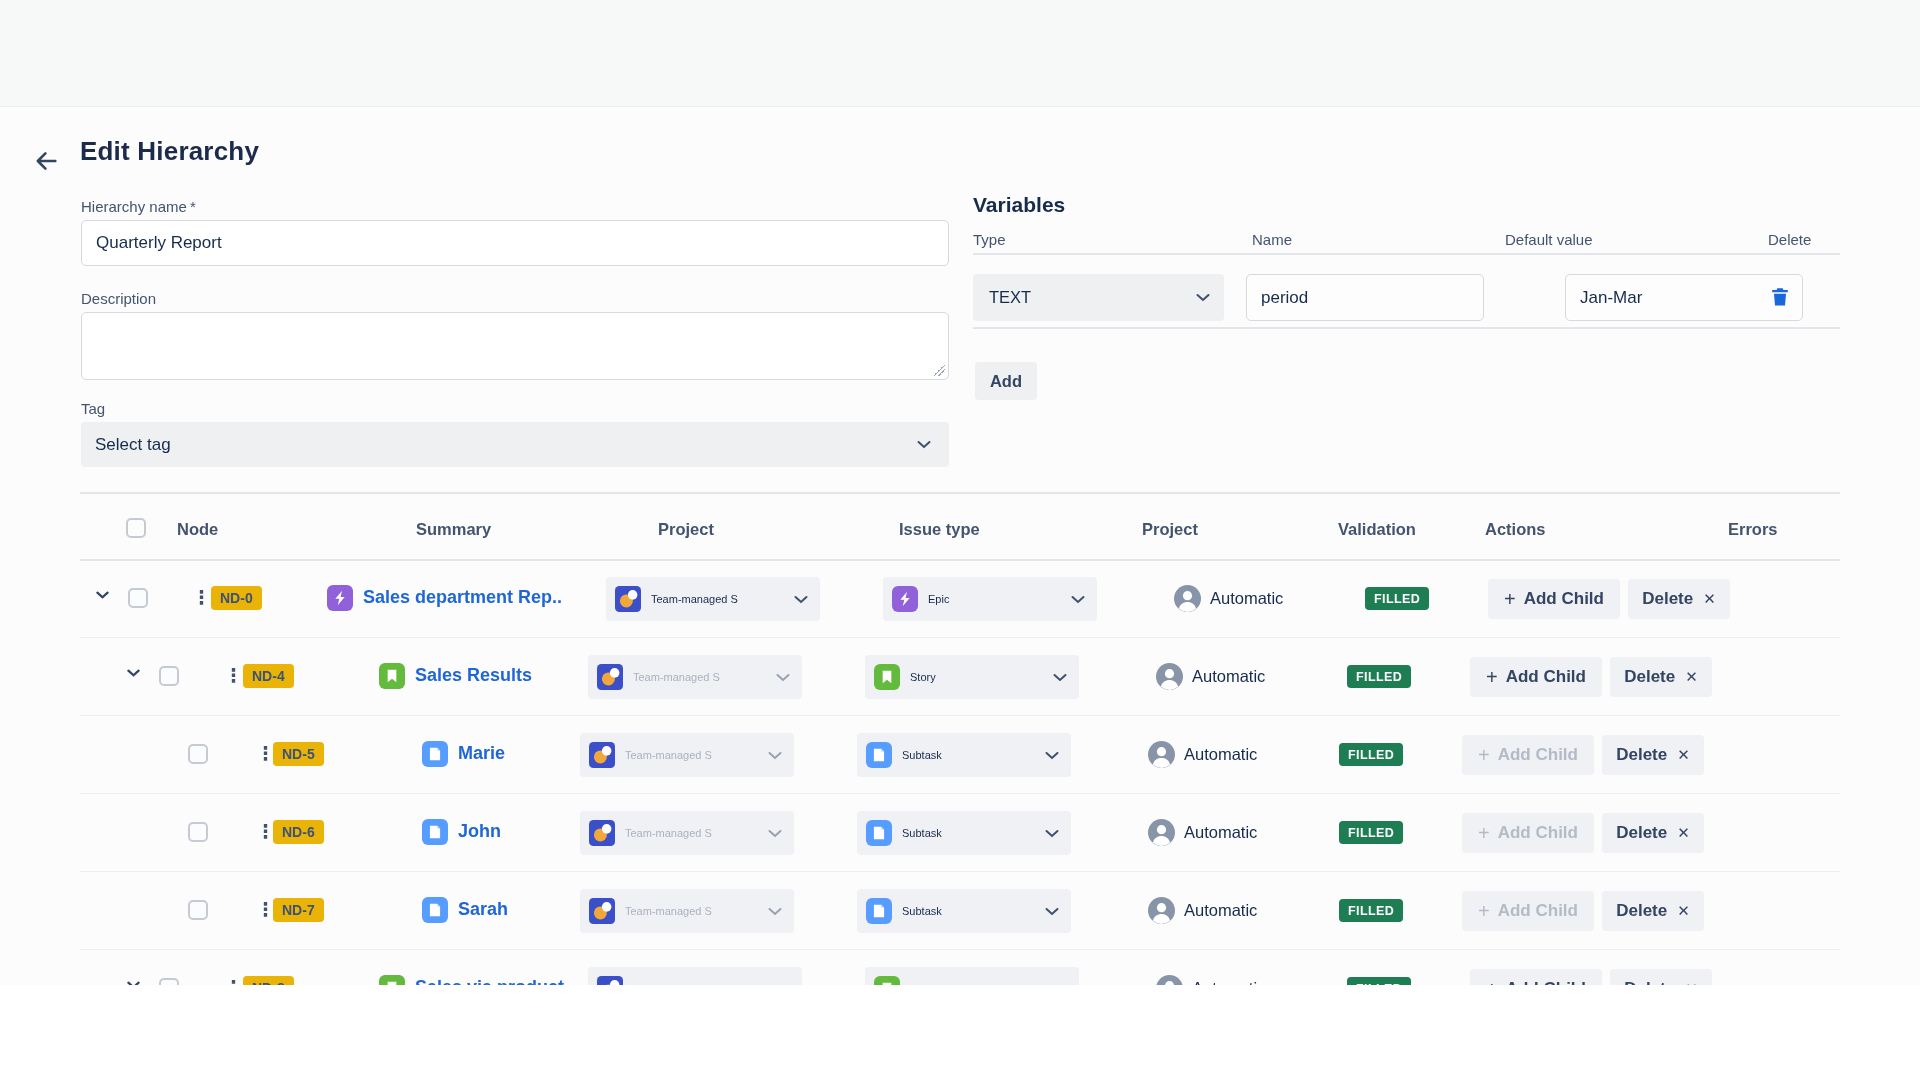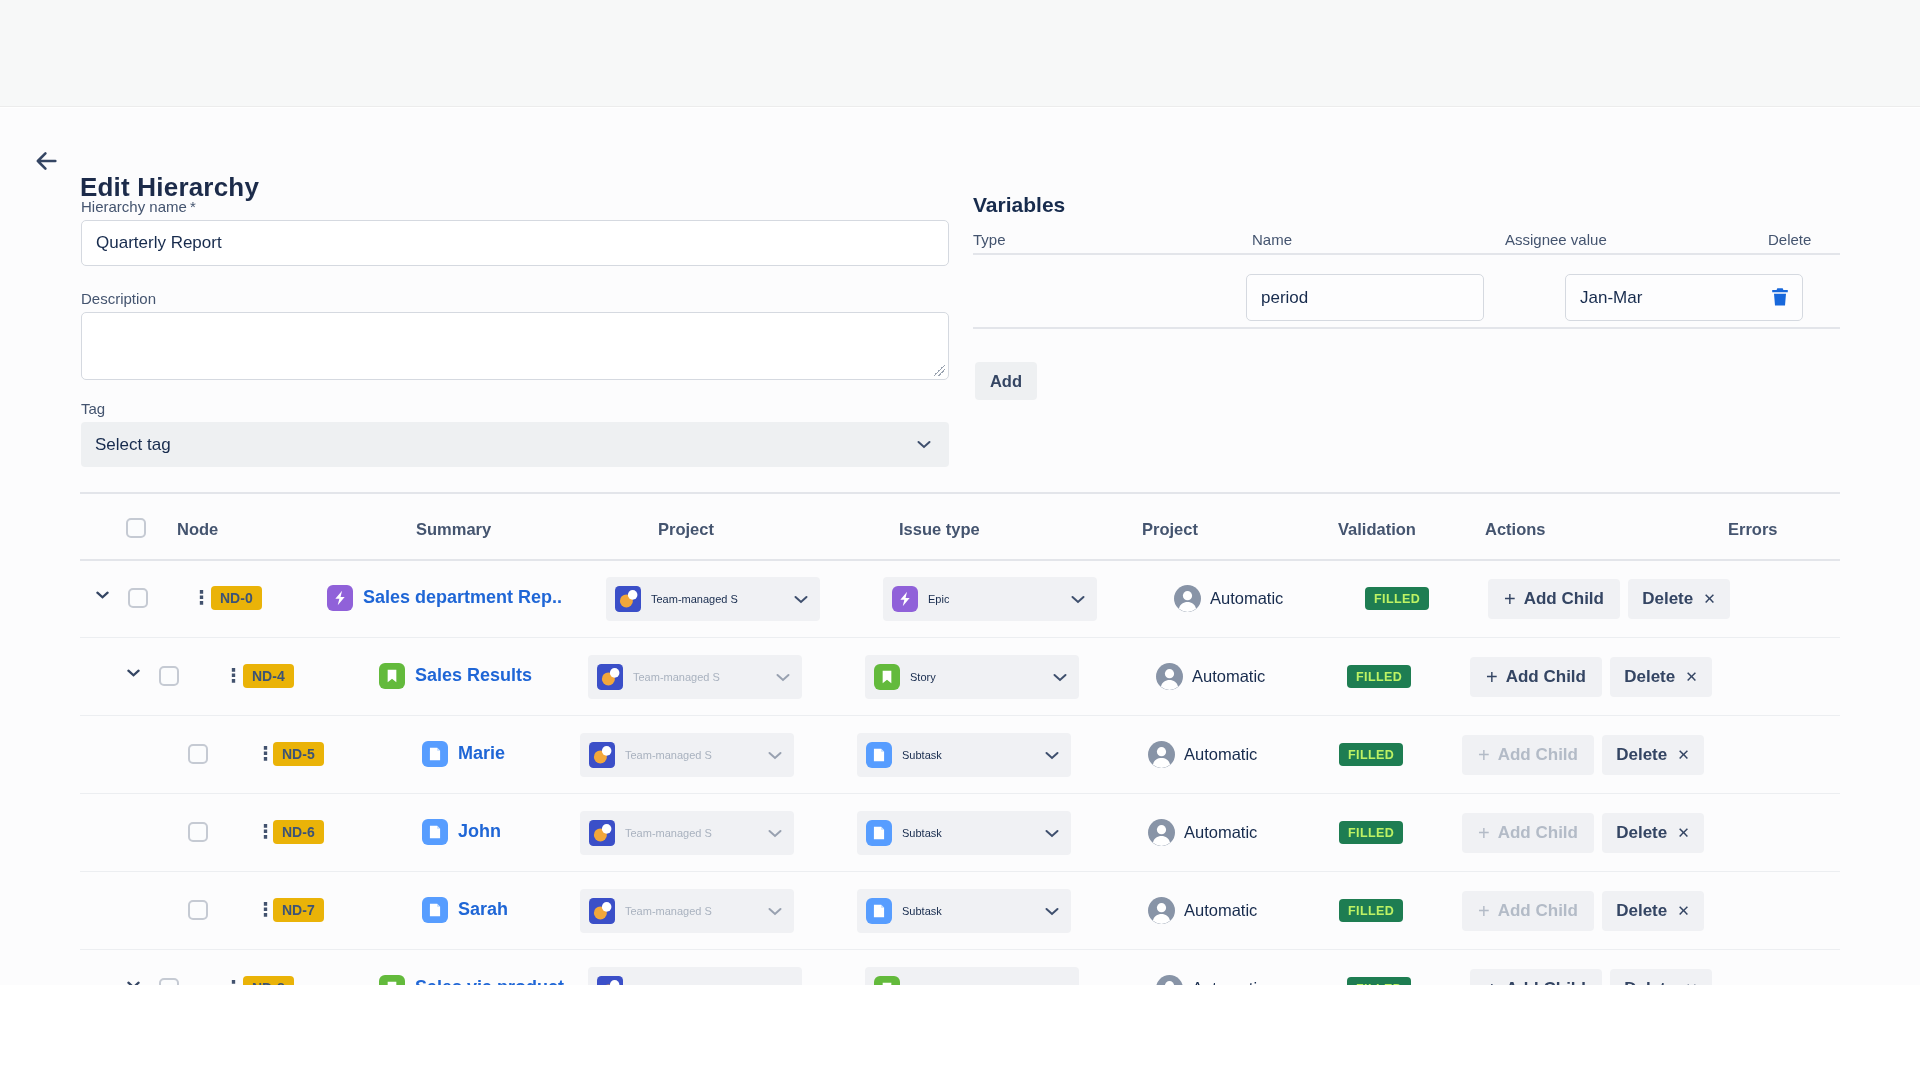--- a/index.html
+++ b/index.html
@@ -6,21 +6,21 @@
   html,body { width:1920px; height:1080px; overflow:hidden;
     font-family:"Liberation Sans","DejaVu Sans",sans-serif; background:#ffffff; color:#172b4d; }
   #app { position:relative; width:1920px; height:1080px; }
 
   .topstrip { position:absolute; left:0; top:0; width:1920px; height:107px; background:#f7f8f8; border-bottom:1px solid #ececec; }
   .contentband { position:absolute; left:0; top:108px; width:1920px; height:877px; background:#fcfcfd; }
 
   .abs { position:absolute; }
 
   .back-btn { left:30px; top:146px; width:32px; height:32px; background:none; border:none; cursor:pointer; color:#344563; }
-  .page-title { left:80px; top:136px; font-size:26px; font-weight:700; color:#1c2b4a; letter-spacing:.2px;margin-top:36px; }
+  .page-title { left:80px; top:136px; font-size:26px; font-weight:700; color:#1c2b4a; letter-spacing:.2px; }
 
   .field-label { font-size:15px; color:#44546f; }
   .req { color:#44546f; margin-left:3px; }
 
   .text-input { background:#ffffff; border:1.5px solid #d5d9e0; border-radius:5px; font-size:17px; color:#172b4d; display:flex; align-items:center; padding:0 14px; }
   .name-input { left:81px; top:220px; width:868px; height:46px; }
 
   .textarea { left:81px; top:312px; width:868px; height:68px; background:#fff; border:1.5px solid #d5d9e0; border-radius:5px; padding:9px 14px; font-size:17px; line-height:24px; color:#172b4d; overflow:hidden; }
   .textarea .inner { max-width:812px; }
   .resize-handle { position:absolute; right:3px; bottom:3px; width:12px; height:12px;
@@ -59,21 +59,21 @@
   .sel .selicon svg { width:26px; height:26px; }
   .sel .seltext { margin-left:10px; font-size:11px; color:#172b4d; white-space:nowrap; overflow:hidden; max-width:128px; }
   .sel .chevdown { margin-left:auto; color:#3e4f6d; display:flex; }
   .sel.dis .seltext { color:#a9b2bf; }
   .sel.dis .chevdown { color:#98a1b0; }
 
   .avatar { top:25px; width:27px; height:27px; display:flex; }
   .avatar svg { width:27px; height:27px; }
   .assignee-label { top:29px; font-size:16.5px; color:#172b4d; white-space:nowrap; }
 
-  .vbadge { top:27px; background:var(--validation_green); color:#bef264; font-size:12.5px; font-weight:700; letter-spacing:.4px; padding:5px 9px 4px; border-radius:4px; }
+  .vbadge { top:27px; background:var(--validation_green); color:#ffffff; font-size:12.5px; font-weight:700; letter-spacing:.4px; padding:5px 9px 4px; border-radius:4px; }
 
   .btn { top:19px; height:40px; background:#f0f1f4; border:none; border-radius:4px; font-family:inherit;
     font-size:17px; font-weight:600; color:#344563; cursor:pointer; display:flex; align-items:center; padding:0 16px; white-space:nowrap; }
   .btn .plus { font-size:20px; font-weight:400; margin-right:8px; }
   .btn .x { font-size:15px; margin-left:10px; }
   .btn.addchild { width:132px; justify-content:center; padding:0 8px; }
   .btn.delete { width:102px; justify-content:center; padding:0 8px; }
   .btn.dis { color:#b3bbc7; cursor:default; }
 </style>
 </head>
@@ -106,24 +106,32 @@
     <span class="chevdown">
       <svg viewBox="0 0 14 8" width="14" height="9">
           <path d="M1.5 1.5L7 6.5l5.5-5" stroke="currentColor" stroke-width="2" fill="none" stroke-linecap="round"></path>
         </svg>
     </span>
   </div>
 
   <div class="abs vars-title">Variables</div>
   <div class="abs var-col" style="left:973px;">Type</div>
   <div class="abs var-col" style="left:1252px;">Name</div>
-  <div class="abs var-col" style="left:1505px;">Assignee value</div>
+  <div class="abs var-col" style="left:1505px;">Default value</div>
   <div class="abs var-col" style="left:1768px;">Delete</div>
   <div class="abs sep" style="left:973px;top:253px;width:867px;"></div>
 
+  <div class="abs gray-select var-type-select">
+    <span>TEXT</span>
+    <span class="chevdown">
+      <svg viewBox="0 0 14 8" width="14" height="9">
+          <path d="M1.5 1.5L7 6.5l5.5-5" stroke="currentColor" stroke-width="2" fill="none" stroke-linecap="round"></path>
+        </svg>
+    </span>
+  </div>
   <div class="abs text-input var-input" style="left:1246px;">
       <span>period</span>
     </div>
   <div class="abs text-input var-input" style="left:1565px;">
       <span>Jan-Mar</span>
     </div>
   <button class="abs trash-btn">
     <svg viewBox="0 0 24 24" width="24" height="24">
       <path d="M9.3 3.2h5.4l.7 1.9h4.4v2.1H4.2V5.1h4.4zM6 8.8h12l-1 11.6H7z" fill="currentColor"></path>
     </svg>

